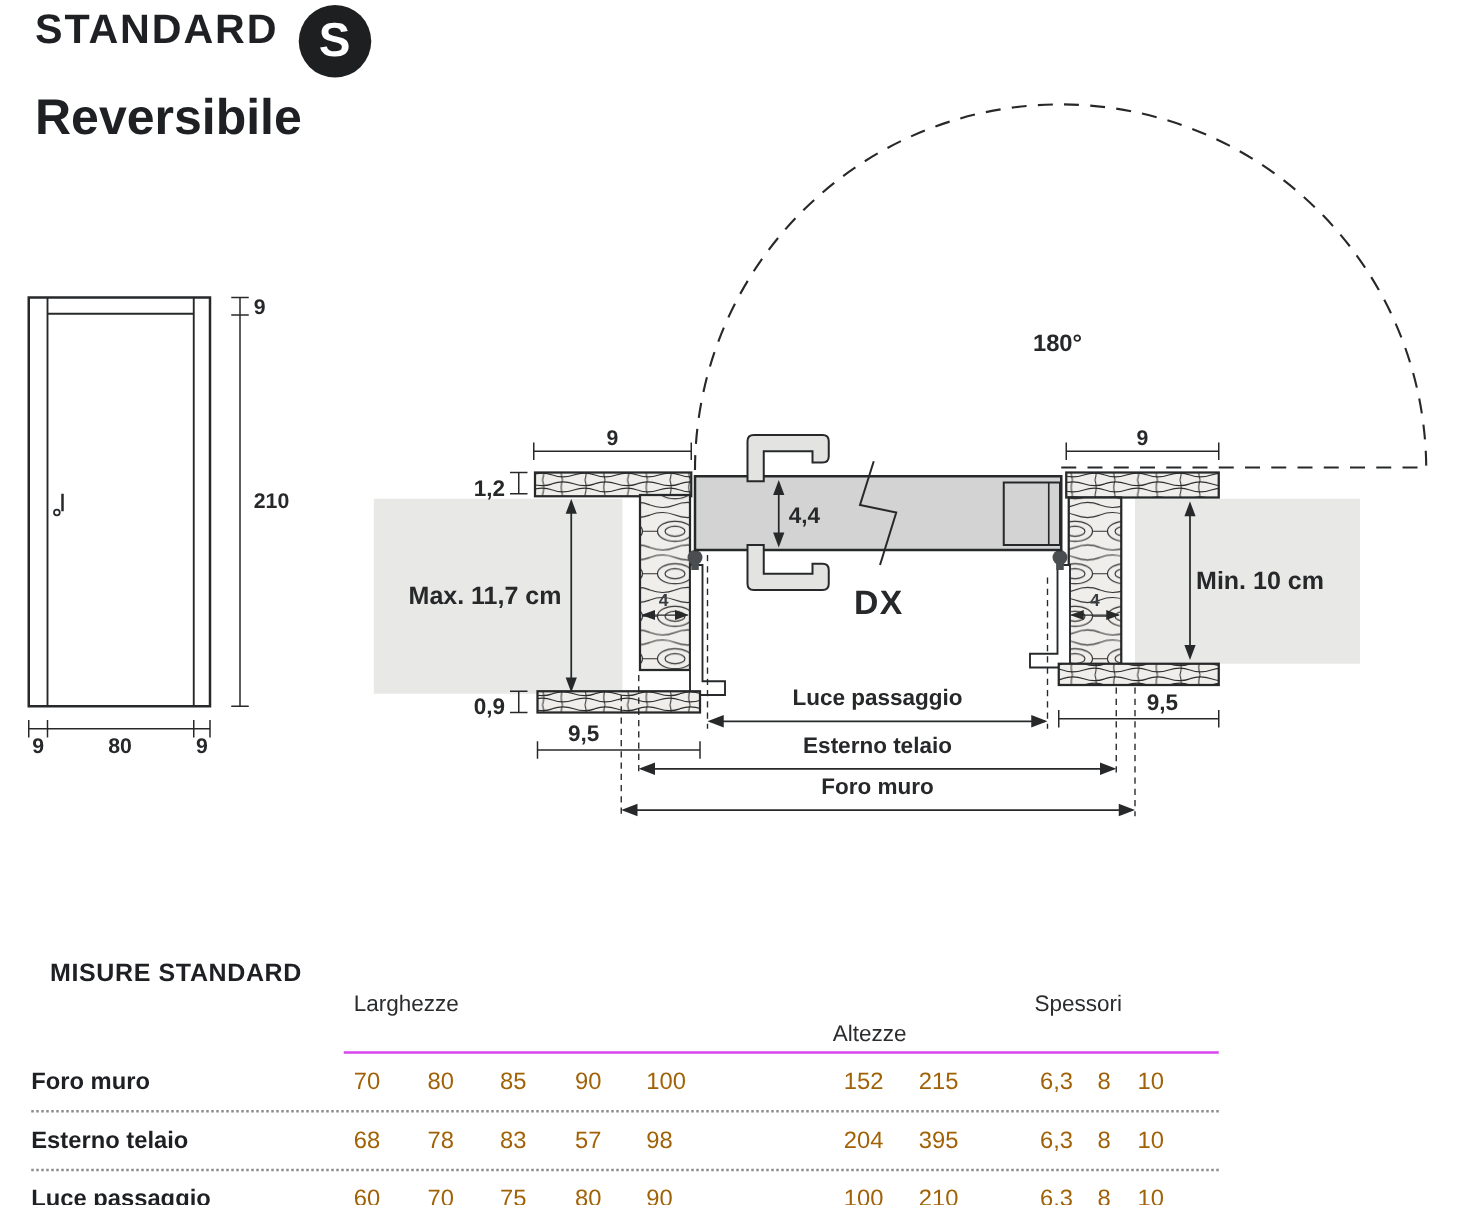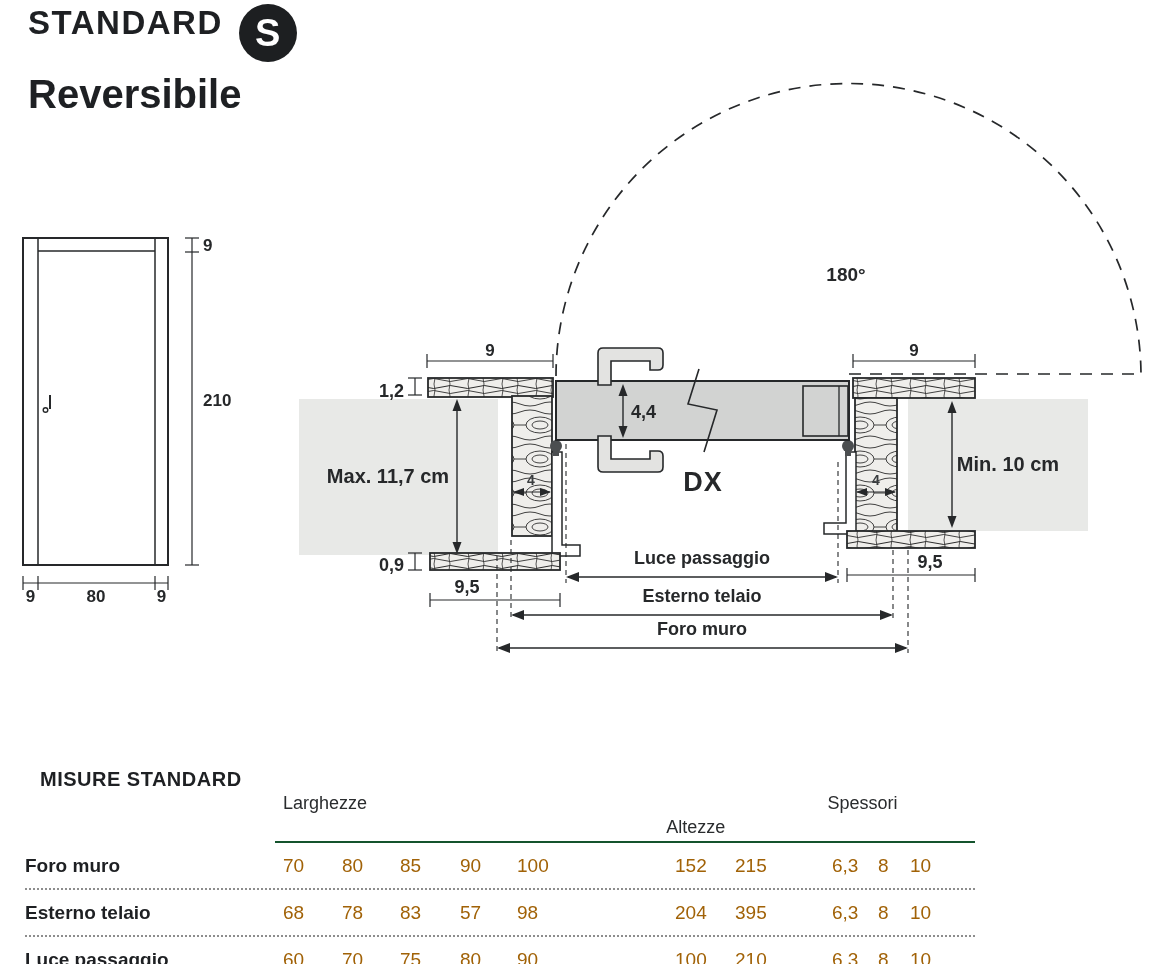--- a/index.html
+++ b/index.html
@@ -18,21 +18,21 @@
   .dimb{font-size:18px;font-weight:700;}
   .lbl{font-size:20px;font-weight:700;}
   .dx{font-size:27px;font-weight:800;letter-spacing:1px;}
   .ang{font-size:19px;font-weight:600;}
   .sm{font-size:14px;font-weight:700;fill:#3a3d3f;}
   
   .ms-title{position:absolute;left:28px;top:768px;font-size:20px;font-weight:700;letter-spacing:.5px;color:#1e2023;margin-left:12px;}
   .ms-table{position:absolute;left:25px;top:793px;width:950px;font-size:19px;}
   .t-head{display:flex;}
   .t-head .spacer{width:250px;}
-  .t-head .groups{width:700px;display:flex;border-bottom:2px solid #14532d;padding-bottom:3px;}
+  .t-head .groups{width:700px;display:flex;border-bottom:2px solid #d946ef;padding-bottom:3px;}
   .t-head .g{padding-left:8px;font-size:18px;color:#2a2c2e;}
   .g.g-larg{width:384px;}
   .g.g-alt{width:157px;margin-top:24px;}
   .g.g-spes{width:151px;}
   .t-row{display:grid;grid-template-columns:250px 59px 58px 60px 57px 158px 60px 97px 46px 32px 73px;
          align-items:center;height:45px;border-bottom:2px dotted #8d8d8d;}
   .t-row .c{padding-left:8px;color:#a16207;}
   .t-row .label{padding-left:0;font-weight:700;color:#1e2023;}
 </style>
 </head>

